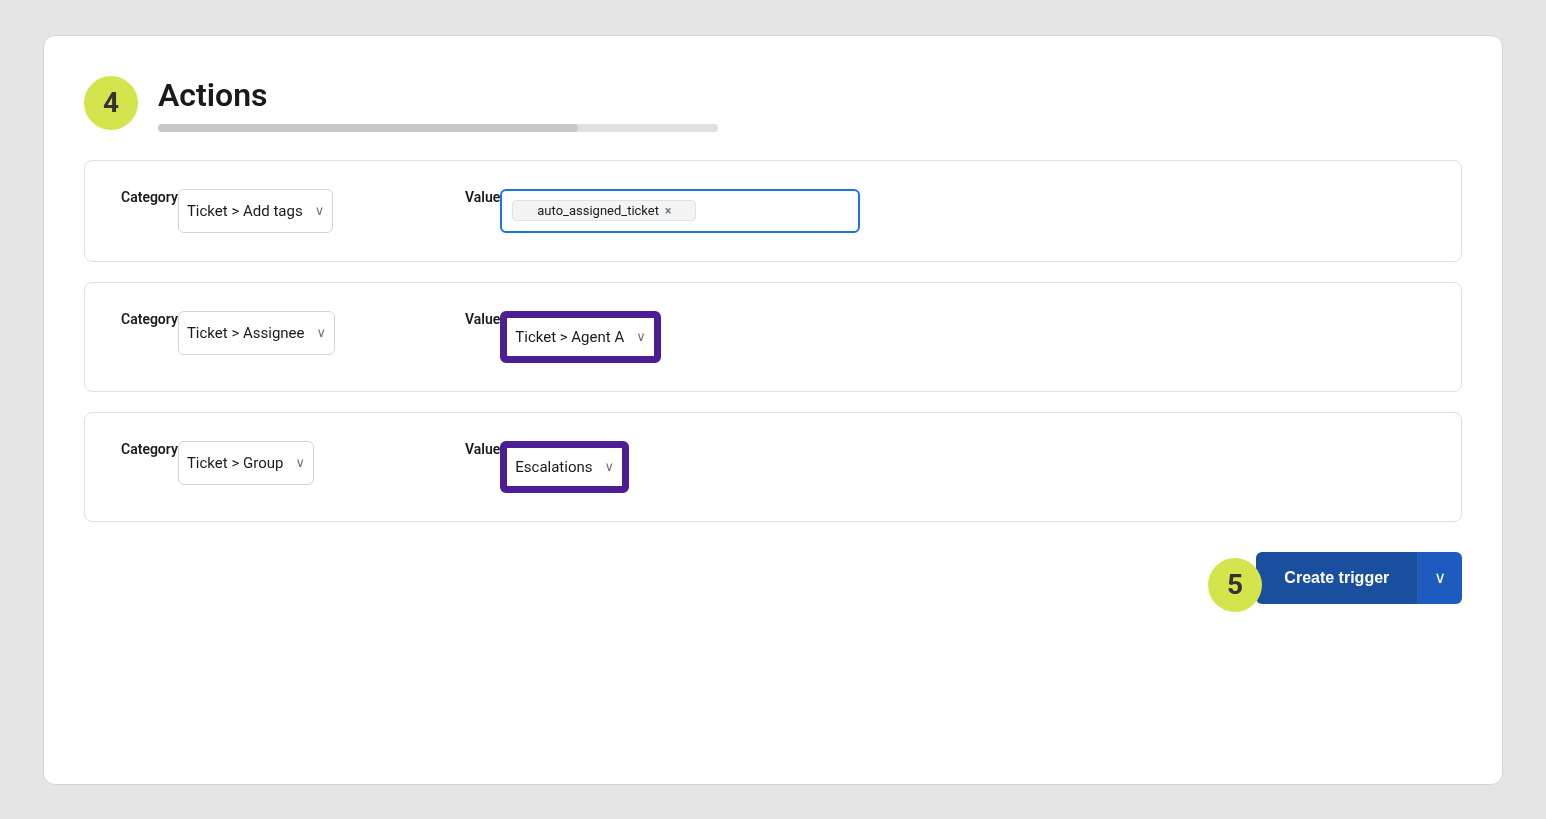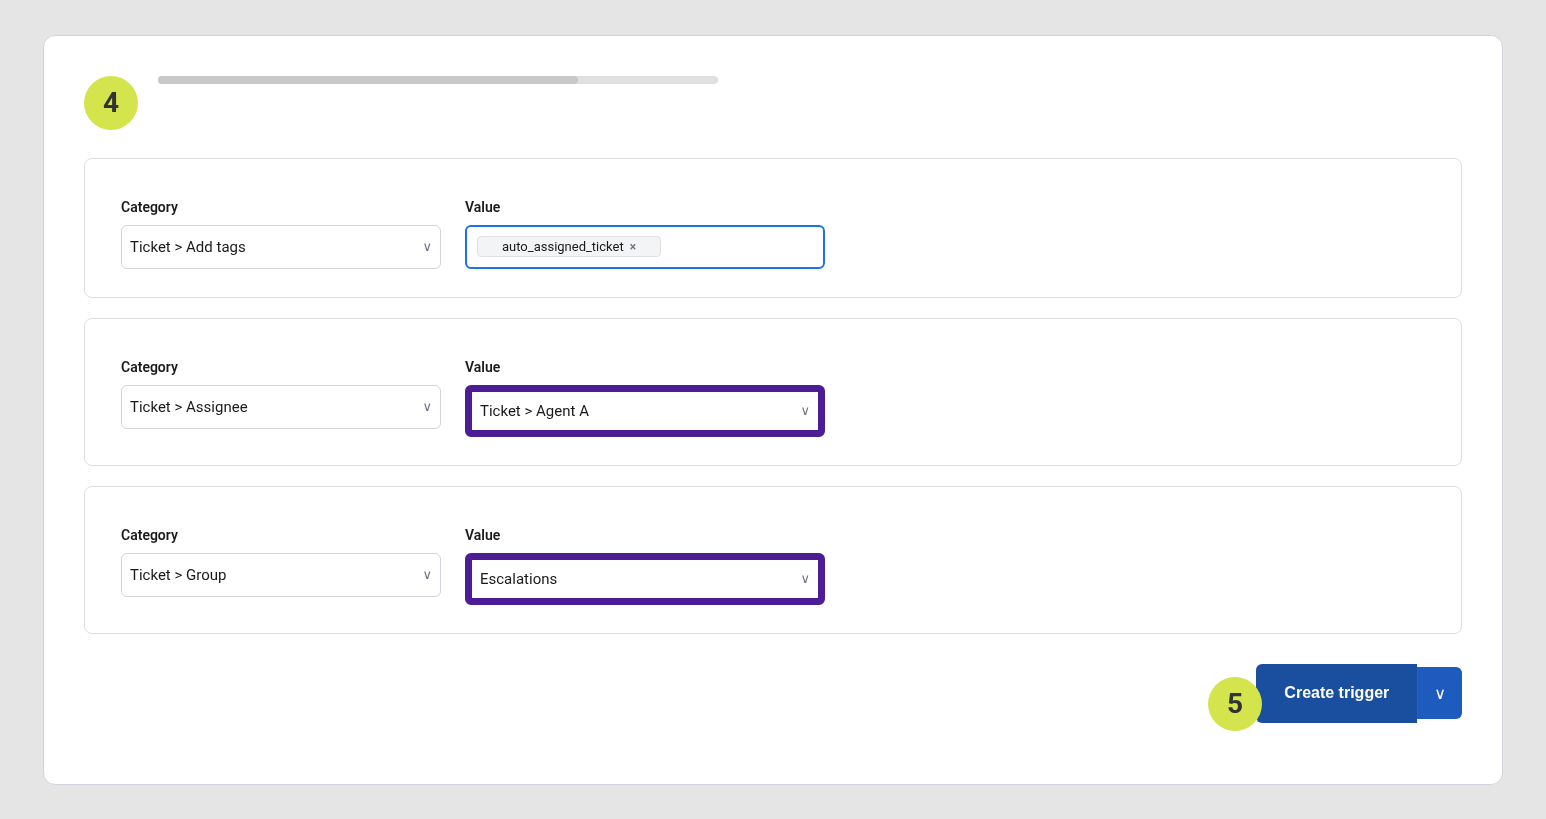--- a/index.html
+++ b/index.html
@@ -73,22 +73,21 @@
       color: #1a1a1a;
       margin-bottom: 10px;
     }
     .fields-group {
       display: flex;
       gap: 24px;
       align-items: flex-start;
     }
     .field-block {
       display: flex;
-      flex-direction: column;
-      margin-top: 12px;
+      flex-direction: row;
     }
     .field-block.category { min-width: 320px; }
     .field-block.value { min-width: 360px; }
     .select-dropdown {
       display: flex;
       align-items: center;
       justify-content: space-between;
       border: 1px solid #d1d5db;
       border-radius: 6px;
       padding: 10px 8px;
@@ -160,41 +159,42 @@
     }
     .create-trigger-btn {
       background: #1a4fa0;
       color: #fff;
       font-size: 16px;
       font-weight: 600;
       border: none;
       border-radius: 6px 0 0 6px;
       padding: 14px 28px;
       cursor: pointer;
-      height: 59px;
+      height: 52px;
     }
     .dropdown-btn {
       background: #1e5bbf;
       color: #fff;
       border: none;
       border-radius: 0 6px 6px 0;
       padding: 14px 16px;
       cursor: pointer;
       height: 52px;
       font-size: 16px;
       border-left: 1px solid #2563a8;
     }
   </style>
 </head>
 <body>
 
 <div class="outer-card">
   <div class="header-row">
     <div class="step-badge">4</div>
     <div class="header-content">
+      <div class="page-title">Actions</div>
       <div class="progress-bar-track">
         <div class="progress-bar-fill"></div>
       </div>
     </div>
   </div>
 
   <div class="action-row">
     <div class="fields-group">
       <div class="field-block category">
         <div class="field-label">Category</div>

